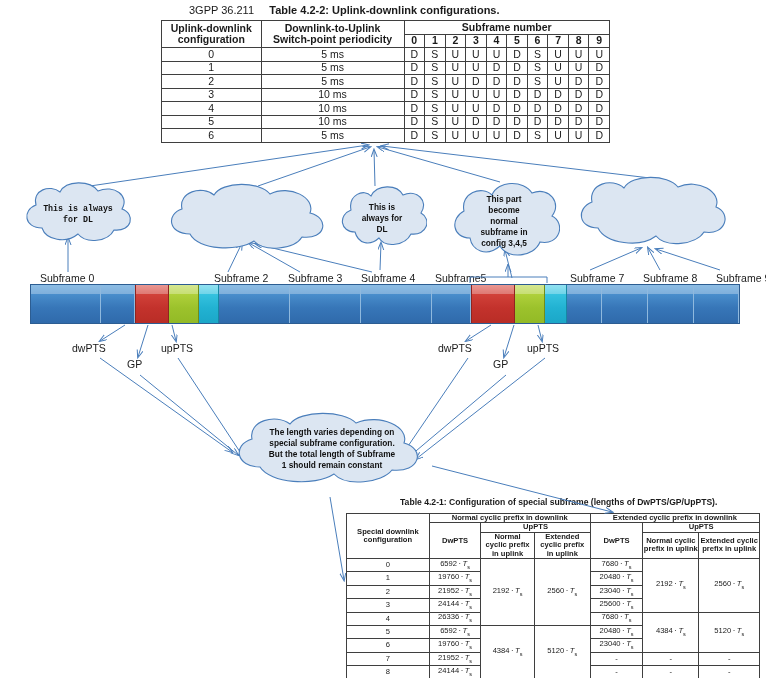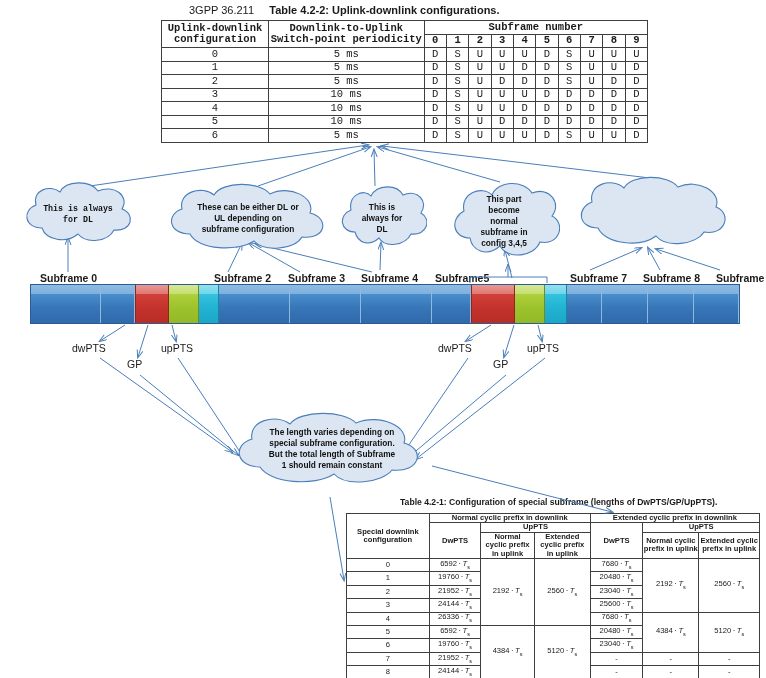--- a/index.html
+++ b/index.html
@@ -18,21 +18,21 @@
     border:1px solid #3f3f3f;
     text-align:center;vertical-align:middle;
     font-weight:bold;
     padding:0;
   }
 
   
   #top-title{left:189px;top:4px;font-size:11px;font-weight:bold;}
   #top-title .doc{font-weight:normal;}
   #top-table-wrap{left:161px;top:20px;}
-  #top-table{width:487px;font-family:Liberation Mono, monospace;}
+  #top-table{width:449px;}
   #top-table td{font-size:10.5px;height:12.5px;line-height:11px;}
   #top-table .hdr{font-size:10.5px;line-height:11px;}
   #top-table .c-cfg{width:100px;}
   #top-table .c-per{width:146px;}
   #top-table .c-sf{width:20.1px;}
   #top-table tr.body td{font-weight:normal;}
 
   
   #bot-title{left:400px;top:497px;font-size:8.6px;font-weight:bold;}
   #bot-table-wrap{left:346px;top:513px;}
@@ -50,21 +50,21 @@
              border-right:1px solid #8fb9de;}
   .cell.red{background:linear-gradient(to bottom,#e06a62 0%,#d2423a 22%,#c3322c 60%,#b92d26 100%);
             border-left:1px solid #8f2420;border-right:1px solid #8f2420;}
   .cell.green{background:linear-gradient(to bottom,#c4de62 0%,#b0d13c 22%,#9cc22c 60%,#93ba26 100%);
               border-right:1px solid #6f8c1c;}
   .cell.cyan{background:linear-gradient(to bottom,#62d6ec 0%,#36c3e0 22%,#22b2d2 60%,#1ba7c8 100%);
              border-right:1px solid #1788a3;}
   .cell .gloss{position:absolute;left:0;right:0;top:0;height:9px;
                background:rgba(255,255,255,.30);}
 
-  .sflabel{position:absolute;font-size:10.5px;white-space:nowrap;font-weight:bold;}
+  .sflabel{position:absolute;font-size:10.5px;white-space:nowrap;}
 
   
   .ptslabel{position:absolute;font-size:10.5px;white-space:nowrap;}
 
   
   .cloud{position:absolute;display:flex;align-items:center;justify-content:center;
          text-align:center;font-size:8.3px;line-height:11px;color:#111;
          font-weight:bold;padding:0 8px;box-sizing:border-box;z-index:4;}
   .cloud span{position:relative;z-index:2;}
   .cloud svg{position:absolute;left:0;top:0;z-index:1;}
@@ -277,21 +277,20 @@
     </svg>
     <span id="c0">This&nbsp;is&nbsp;always<br>for&nbsp;DL</span>
   </div>
 
   <div class="cloud" style="left:160px;top:180px;width:176px;height:76px;">
     <svg width="176" height="76" viewBox="0 0 176 76">
       <path d="M30,54 C8,54 6,34 22,29 C18,12 42,5 54,15 C62,1 100,1 110,14
                C130,4 156,18 150,33 C170,38 166,60 142,57 C134,70 104,72 94,61
                C78,72 38,70 30,54 Z" fill="#dce6f2" stroke="#4a7ebb" stroke-width="1.1"></path>
     </svg>
-    <span id="c1">These&nbsp;can&nbsp;be&nbsp;either&nbsp;DL&nbsp;or<br>UL&nbsp;depending&nbsp;on<br>subframe&nbsp;configuration</span>
   </div>
 
   <div class="cloud" style="left:337px;top:182px;width:90px;height:72px;">
     <svg width="90" height="72" viewBox="0 0 90 72">
       <path d="M18,50 C3,50 1,33 14,28 C11,13 27,6 34,14 C40,2 60,2 66,13
                C80,7 92,19 84,31 C95,37 90,54 74,52 C68,64 48,66 42,56
                C32,65 21,61 18,50 Z" fill="#dce6f2" stroke="#4a7ebb" stroke-width="1.1"></path>
     </svg>
     <span id="c2">This&nbsp;is<br>always&nbsp;for<br>DL</span>
   </div>

